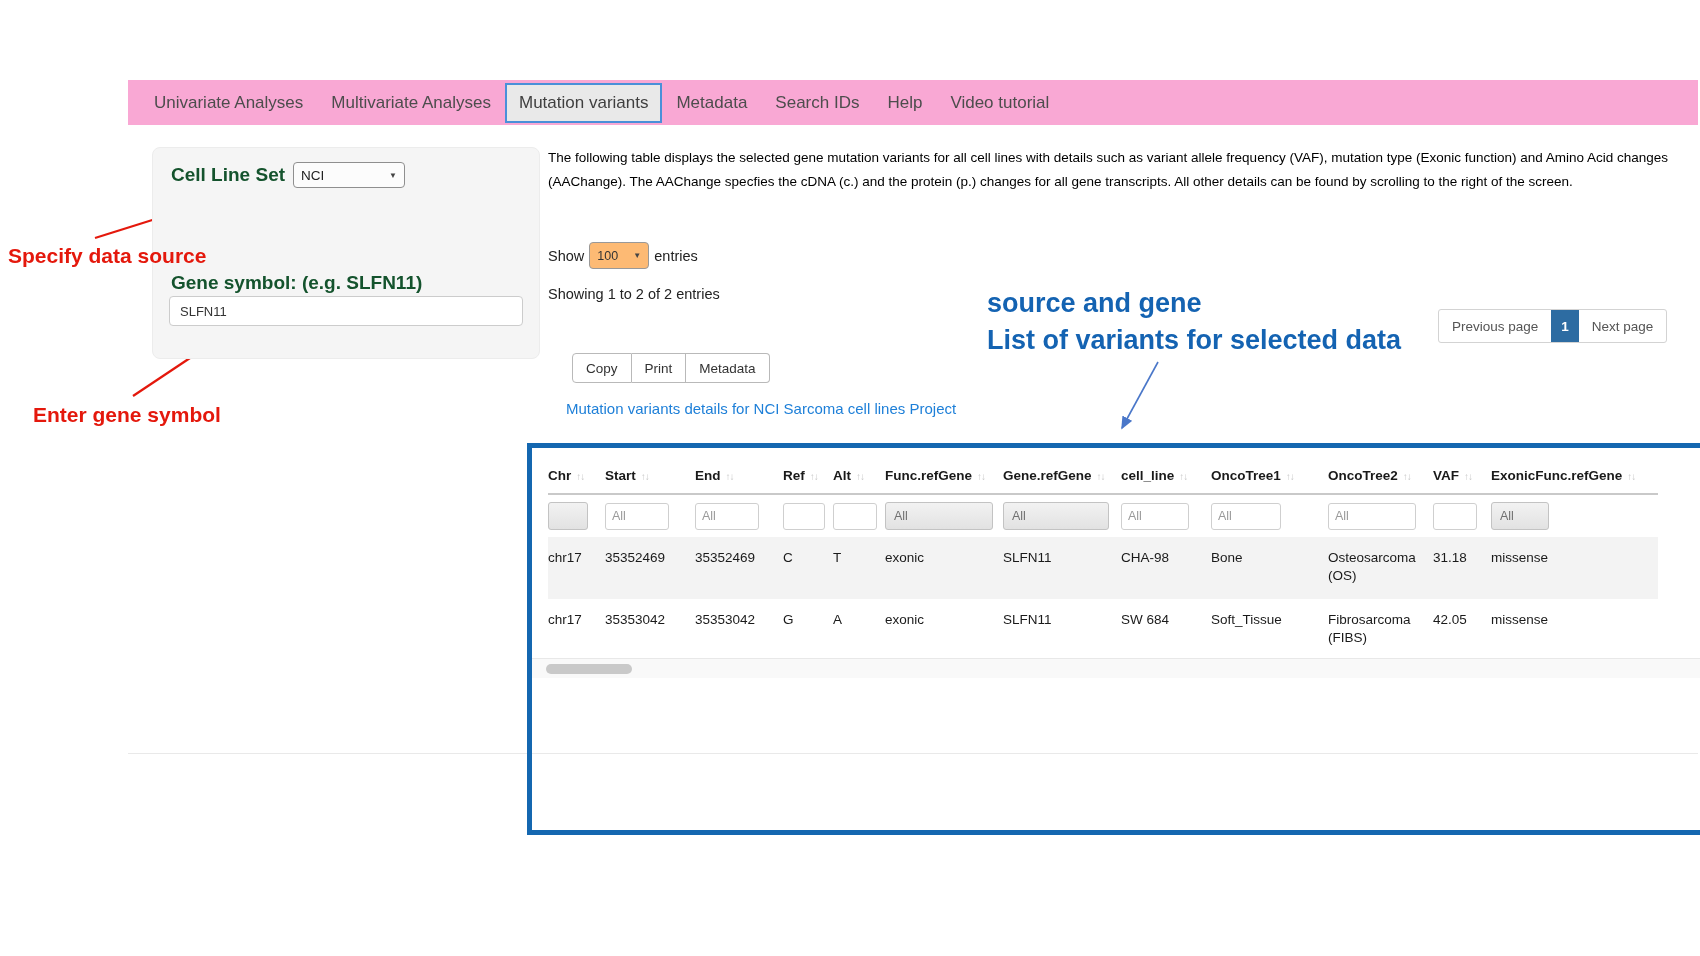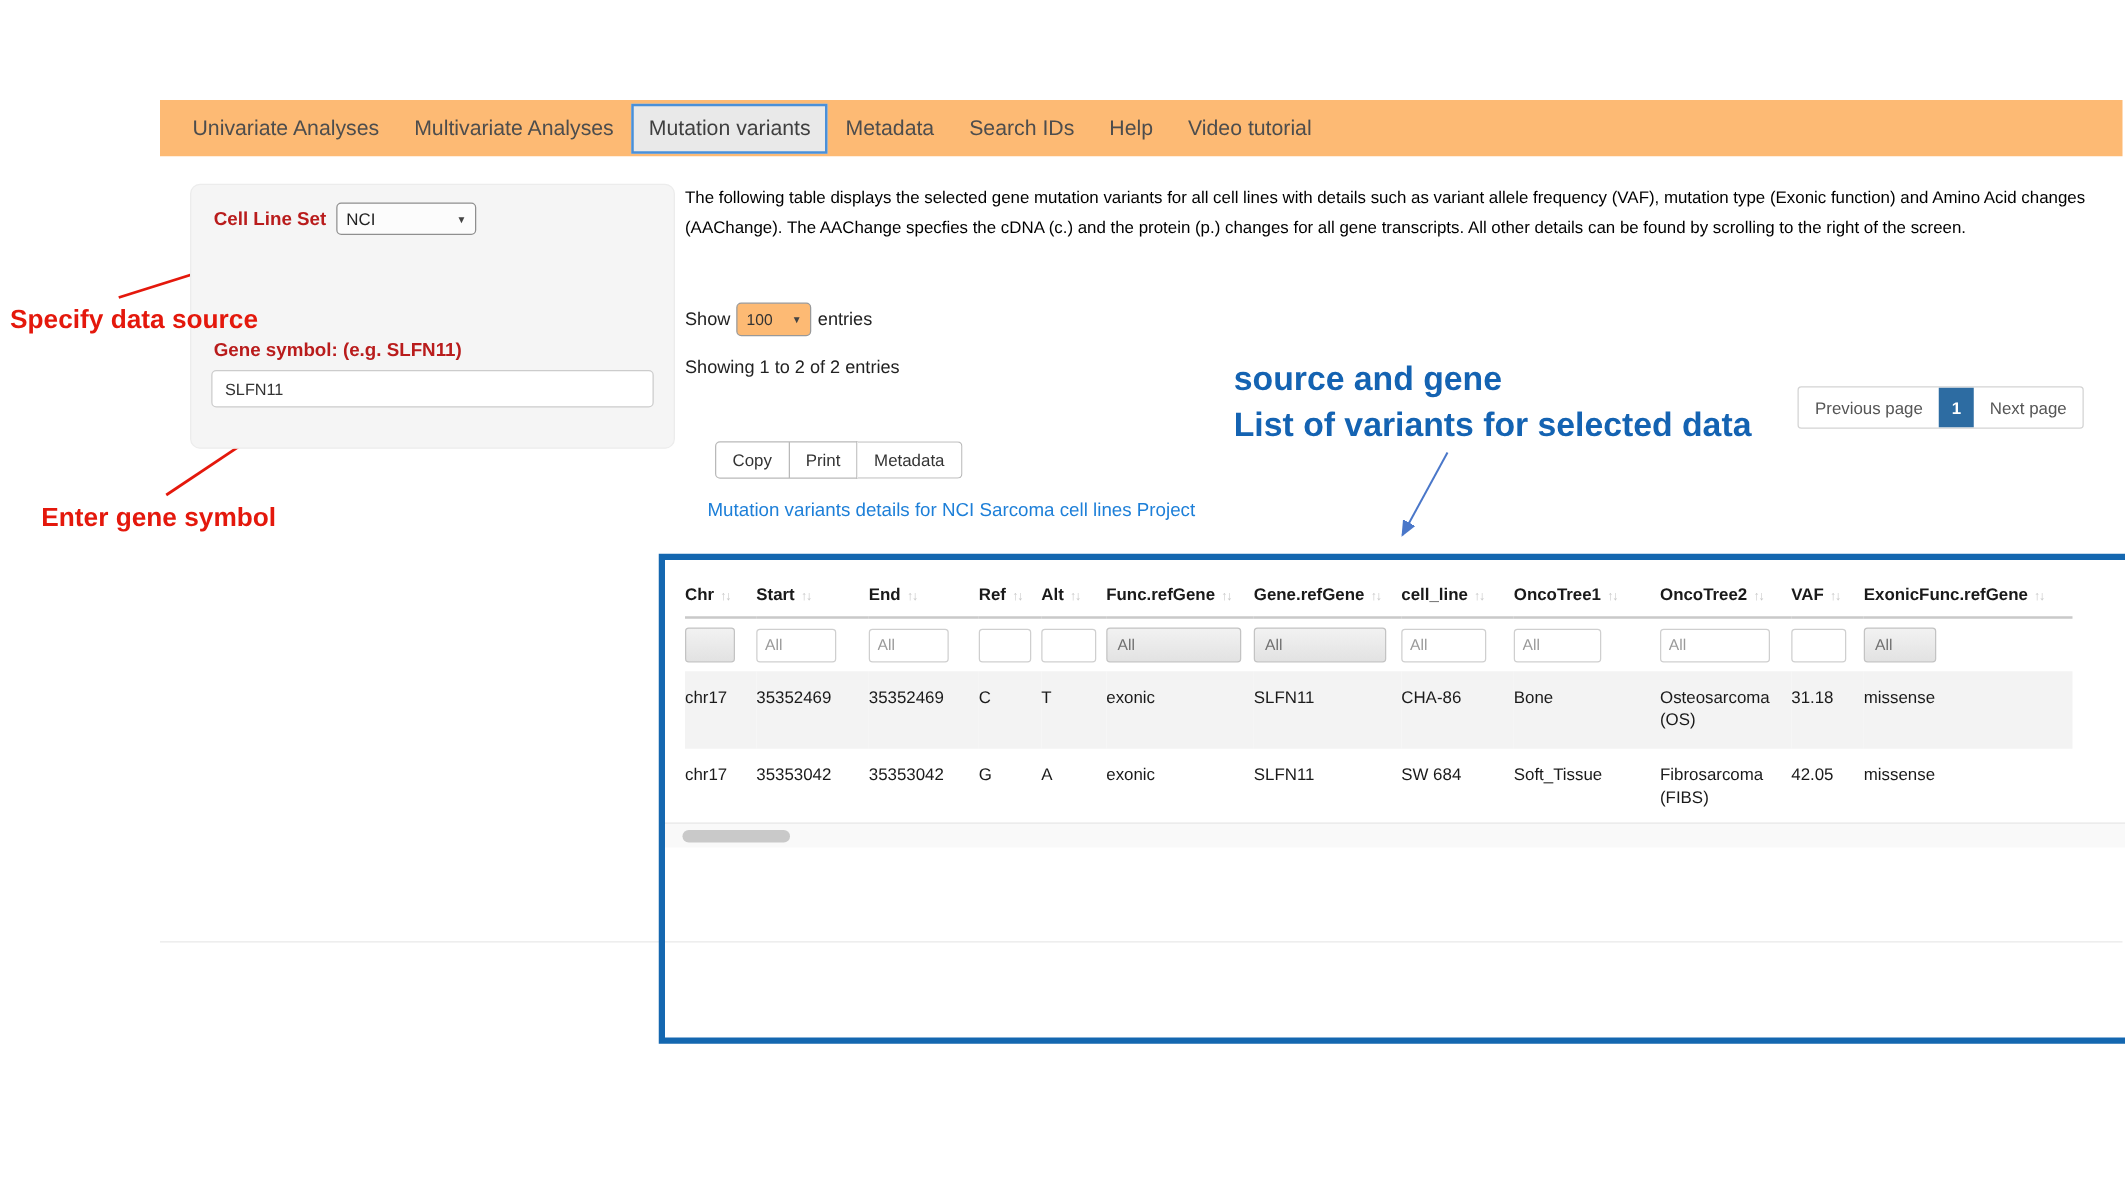--- a/index.html
+++ b/index.html
@@ -11,29 +11,29 @@
   }
   *{box-sizing:border-box;}
   html,body{margin:0;padding:0;}
   body{
     width:1700px;height:956px;position:relative;background:#fff;overflow:hidden;
     font-family:"Liberation Sans","DejaVu Sans",sans-serif;color:#222;
   }
   .abs{position:absolute;}
 
   
-  #nav{left:128px;top:80px;width:1570px;height:45px;background:#fdba74;
+  #nav{left:128px;top:80px;width:1570px;height:45px;background:#f9a8d4;
        display:flex;align-items:center;padding-left:12px;}
   .tab{padding:10px 14px;font-size:17px;color:#4d4d4d;white-space:nowrap;cursor:pointer;}
   .tab.active{background:#e9e9e9;border:2px solid #4a90d9;padding:8px 12px;color:#3f3f3f;}
 
   
   #panel{left:152px;top:147px;width:388px;height:212px;background:#f5f5f5;
          border:1px solid #ececec;border-radius:8px;}
-  .plabel{font-size:15px;font-weight:bold;color:#b91c1c;}
+  .plabel{font-size:19px;font-weight:bold;color:#14532d;}
   .selbox{display:inline-flex;align-items:center;justify-content:space-between;
           width:112px;height:26px;border:1px solid #8f8f8f;border-radius:4px;
           background:#fcfcfc;font-size:13.5px;color:#222;padding:0 7px;cursor:pointer;}
   .chev{font-size:8px;color:#444;}
   #gene-input{left:16px;top:148px;width:354px;height:30px;border:1px solid #ccc;
           border-radius:4px;background:#fff;font-size:13px;color:#333;padding-left:10px;
           font-family:"Liberation Sans","DejaVu Sans",sans-serif;}
 
   
   .rednote{font-size:21px;font-weight:bold;color:var(--annotation-red);white-space:nowrap;}
@@ -227,21 +227,21 @@
         </thead>
         <tbody class="vbody">
           <tr class="odd">
             <td>chr17</td>
             <td>35352469</td>
             <td>35352469</td>
             <td>C</td>
             <td>T</td>
             <td>exonic</td>
             <td>SLFN11</td>
-            <td>CHA-86</td>
+            <td>CHA-98</td>
             <td>Bone</td>
             <td>Osteosarcoma (OS)</td>
             <td class="num">31.18</td>
             <td>missense</td>
           </tr>
           <tr class="even">
             <td>chr17</td>
             <td>35353042</td>
             <td>35353042</td>
             <td>G</td>

